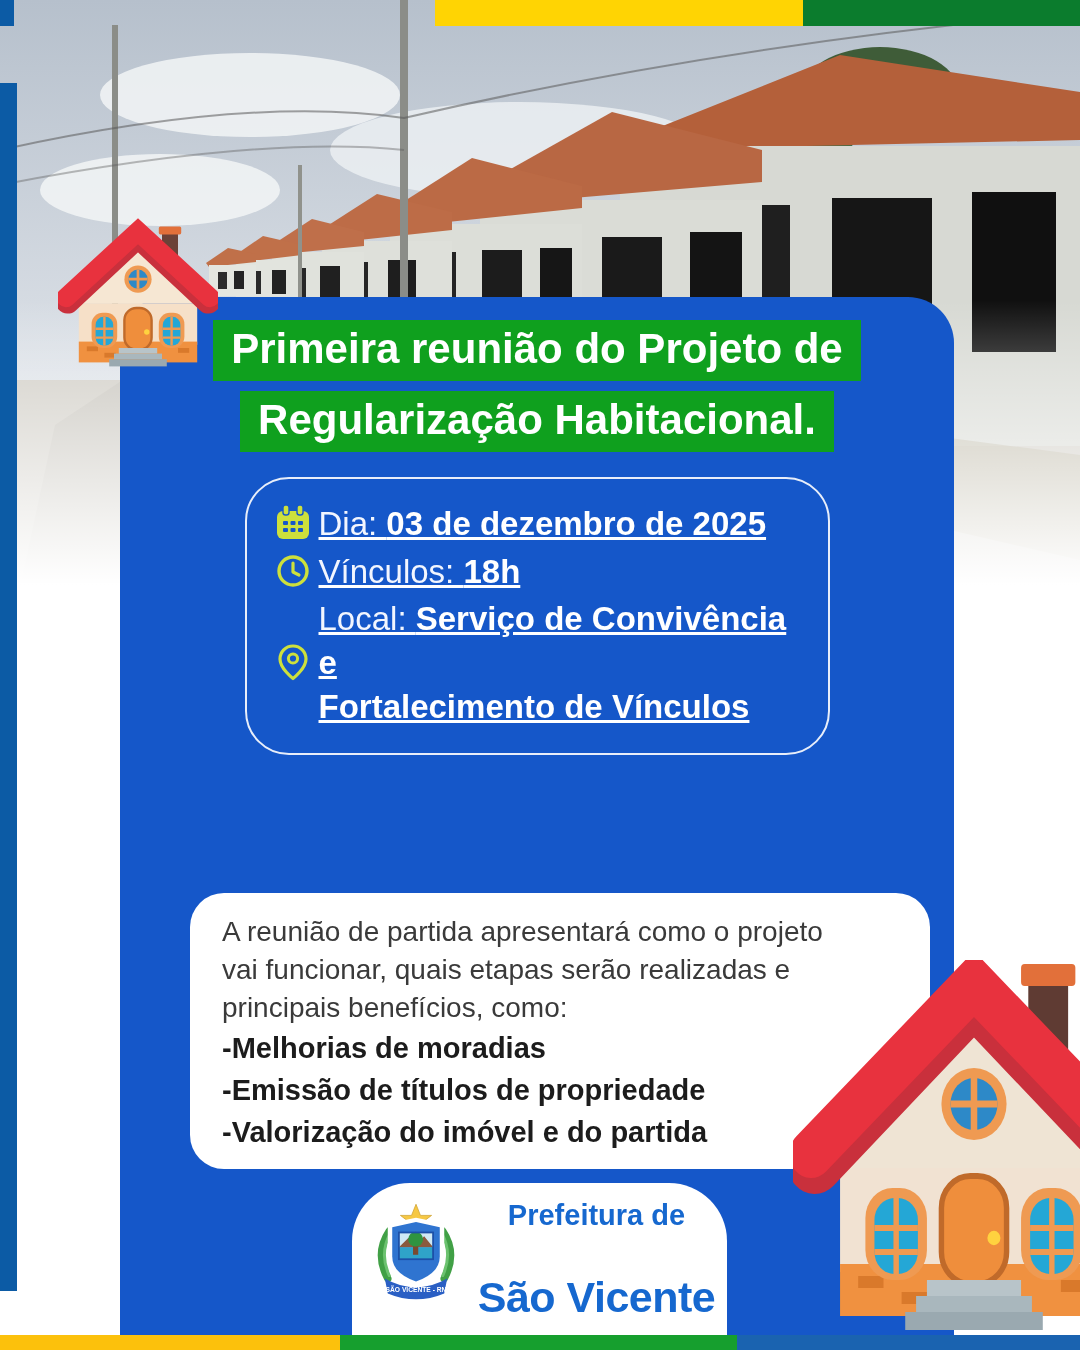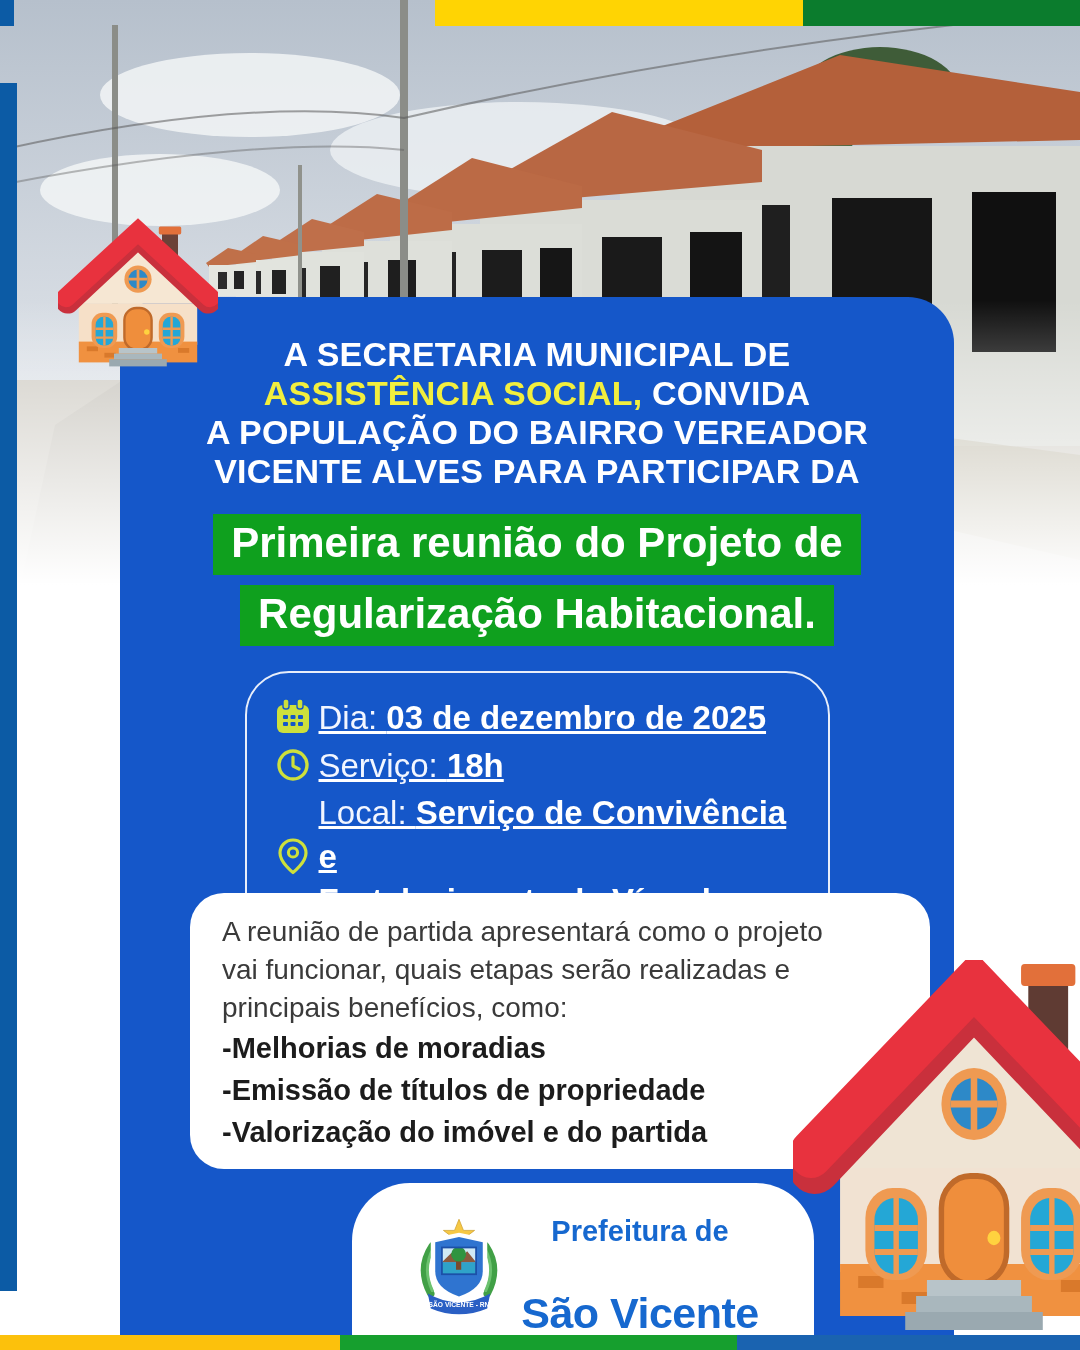--- a/index.html
+++ b/index.html
@@ -47,23 +47,23 @@
   
   #desc-card{
     position:absolute;left:190px;top:893px;width:740px;height:276px;box-sizing:border-box;
     background:#ffffff;border-radius:34px;z-index:3;
     padding:20px 32px;text-align:left;
   }
   .desc-line{display:block;font-size:28px;line-height:38px;color:#3a3a3a;}
   .desc-bullet{display:block;font-size:29px;line-height:42px;color:#1c1c1c;font-weight:bold;}
   
   #logo-pill{
-    position:absolute;left:352px;top:1183px;width:462px;height:152px;
+    position:absolute;left:352px;top:1183px;width:375px;height:152px;
     background:#ffffff;border-radius:58px 58px 0 0;z-index:4;
-    display:flex;align-items:flex-end;justify-content:center;gap:10px;
+    display:flex;align-items:center;justify-content:center;gap:10px;
   }
   .logo-text{text-align:center;color:#1668cf;}
   .logo-line1{font-size:29px;font-weight:bold;line-height:30px;}
   .logo-line2{font-size:43px;font-weight:bold;line-height:44px;letter-spacing:-.5px;margin-top:45px;}
   
   #house-topleft{position:absolute;left:58px;top:218px;width:160px;height:156px;z-index:5;}
   #house-bottomright{position:absolute;left:793px;top:960px;width:362px;height:380px;z-index:4;}
 </style>
 </head>
 <body>
@@ -135,26 +135,20 @@
       <rect x="0" y="300" width="1080" height="380" fill="url(#fade)"></rect>
     </svg>
   </div>
 
   <div class="topbar-yellow"></div>
   <div class="topbar-green"></div>
   <div class="left-notch"></div>
   <div class="left-strip"></div>
 
   <div id="blue-card">
-    <div class="header-block">
-      <div><span>A SECRETARIA MUNICIPAL DE</span></div>
-      <div><span class="yellow">ASSISTÊNCIA SOCIAL,</span><span> CONVIDA</span></div>
-      <div><span>A POPULAÇÃO DO BAIRRO VEREADOR</span></div>
-      <div><span>VICENTE ALVES PARA PARTICIPAR DA</span></div>
-    </div>
 
     <div class="title-block">
       <span class="hl">Primeira reunião do Projeto de</span><br>
       <span class="hl">Regularização Habitacional.</span>
     </div>
 
     <div class="info-box">
       <div class="info-row">
         <span class="info-icon">
           <svg width="40" height="40" viewBox="0 0 40 40">
@@ -173,21 +167,21 @@
         </span>
         <span class="info-text"><span class="info-label">Dia: </span><b>03 de dezembro de 2025</b></span>
       </div>
       <div class="info-row">
         <span class="info-icon">
           <svg width="40" height="40" viewBox="0 0 40 40">
               <circle cx="20" cy="20" r="14" fill="none" stroke="#cde03c" stroke-width="3.4"></circle>
               <path d="M20 12 L20 21 L26 24" fill="none" stroke="#cde03c" stroke-width="3.2" stroke-linecap="round" stroke-linejoin="round"></path>
             </svg>
         </span>
-        <span class="info-text"><span class="info-label">Serviço: </span><b>18h</b></span>
+        <span class="info-text"><span class="info-label">Vínculos: </span><b>18h</b></span>
       </div>
       <div class="info-row">
         <span class="info-icon">
           <svg width="40" height="40" viewBox="0 0 40 40">
               <path d="M20 4 C12.5 4 7 10 7 17 C7 26.5 20 36.5 20 36.5 C20 36.5 33 26.5 33 17 C33 10 27.5 4 20 4 Z" fill="none" stroke="#cde03c" stroke-width="3.2" stroke-linejoin="round"></path>
               <circle cx="20" cy="16.5" r="4.6" fill="none" stroke="#cde03c" stroke-width="3"></circle>
             </svg>
         </span>
         <span class="info-text"><span class="info-label">Local: </span><b>Serviço de Convivência e</b><br><b>Fortalecimento de Vínculos</b></span>
       </div>

